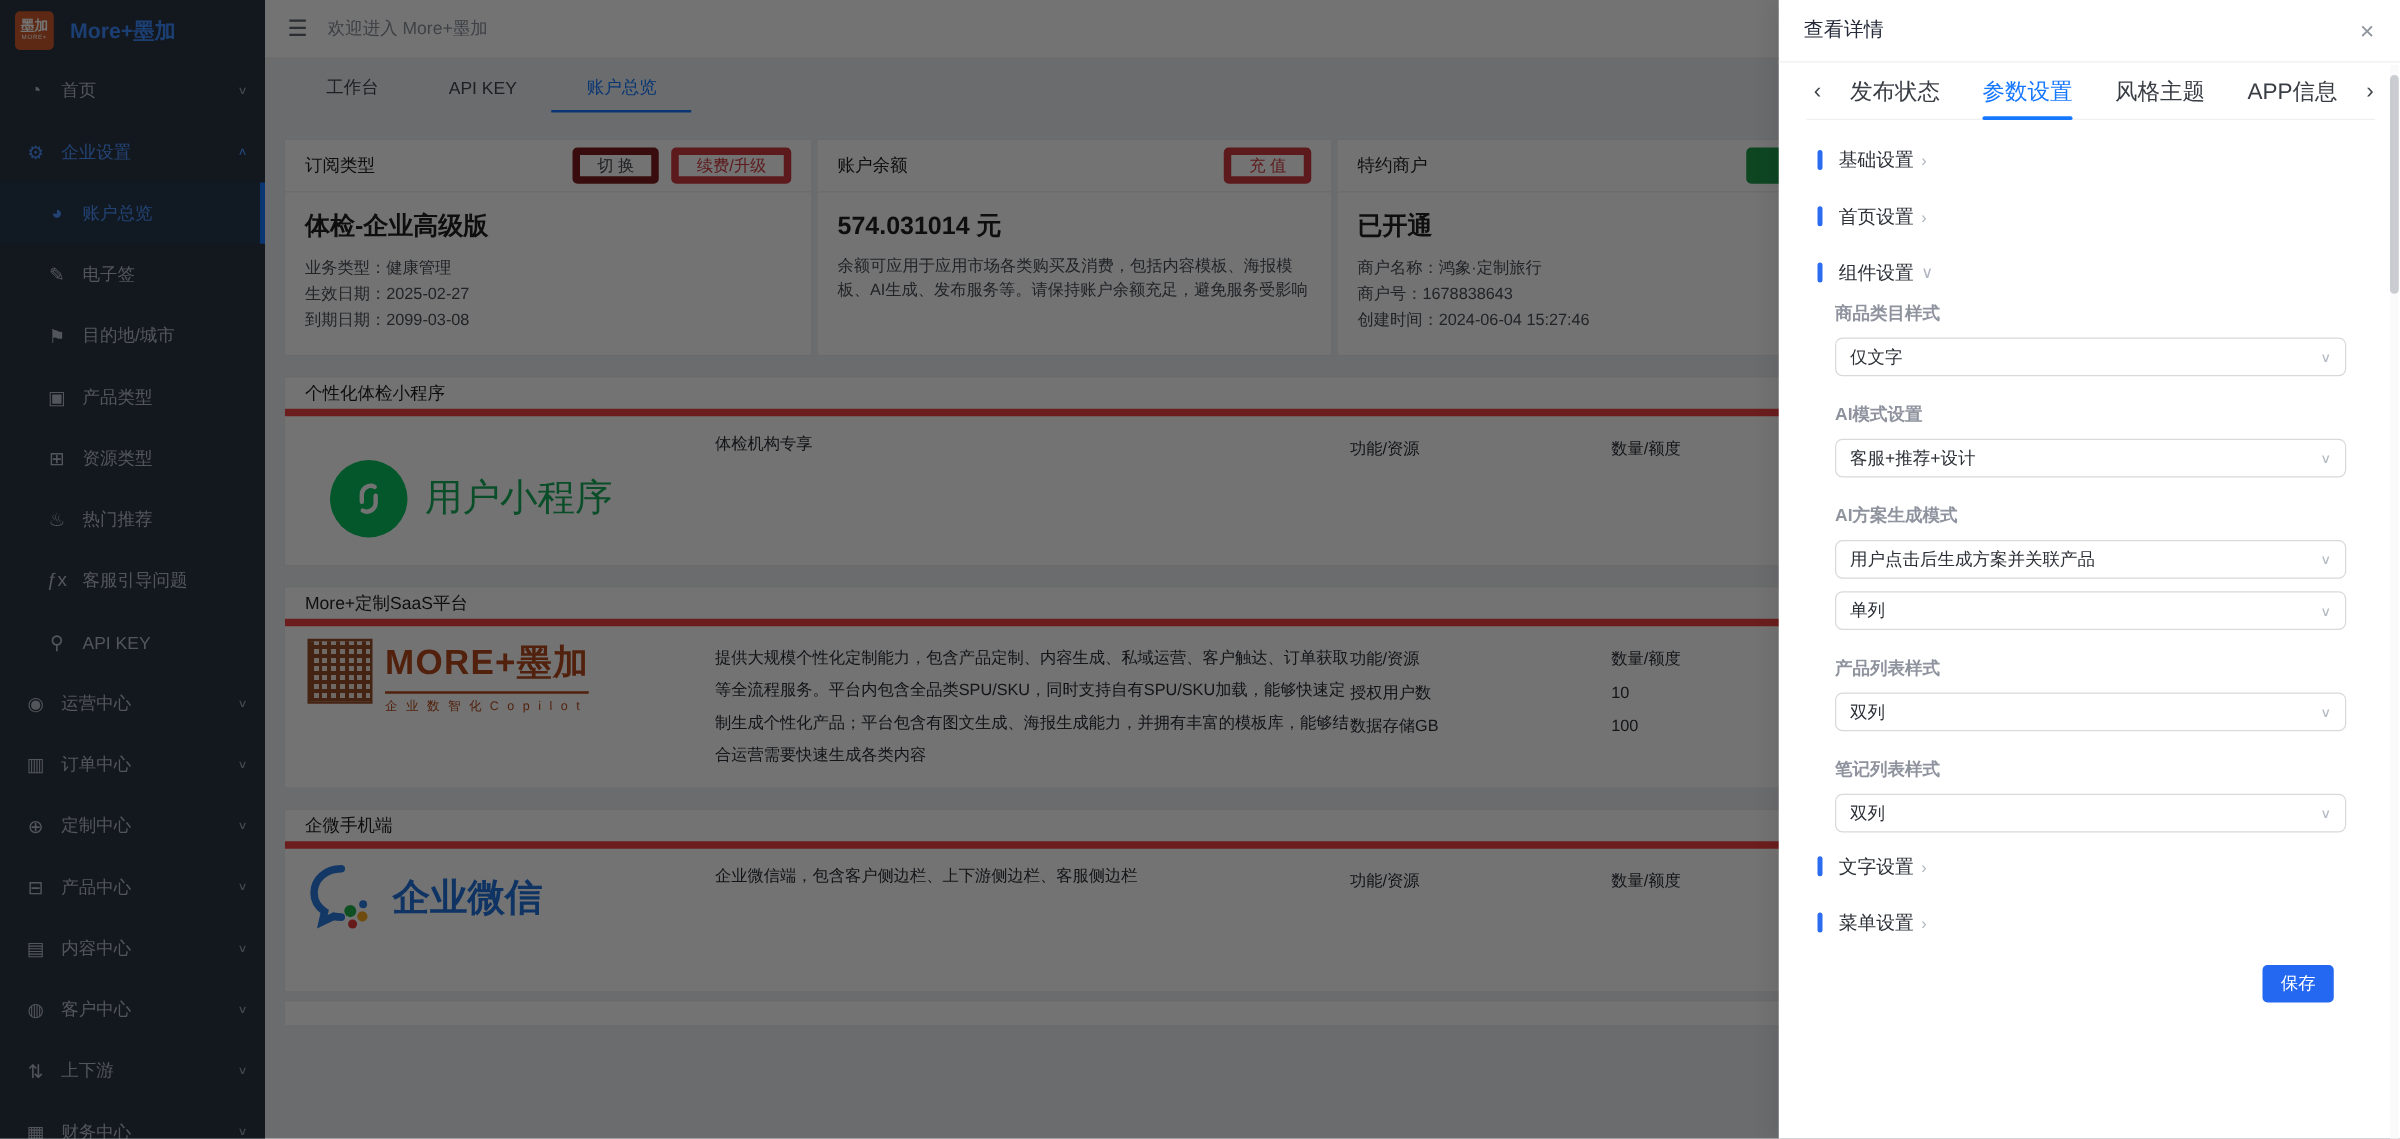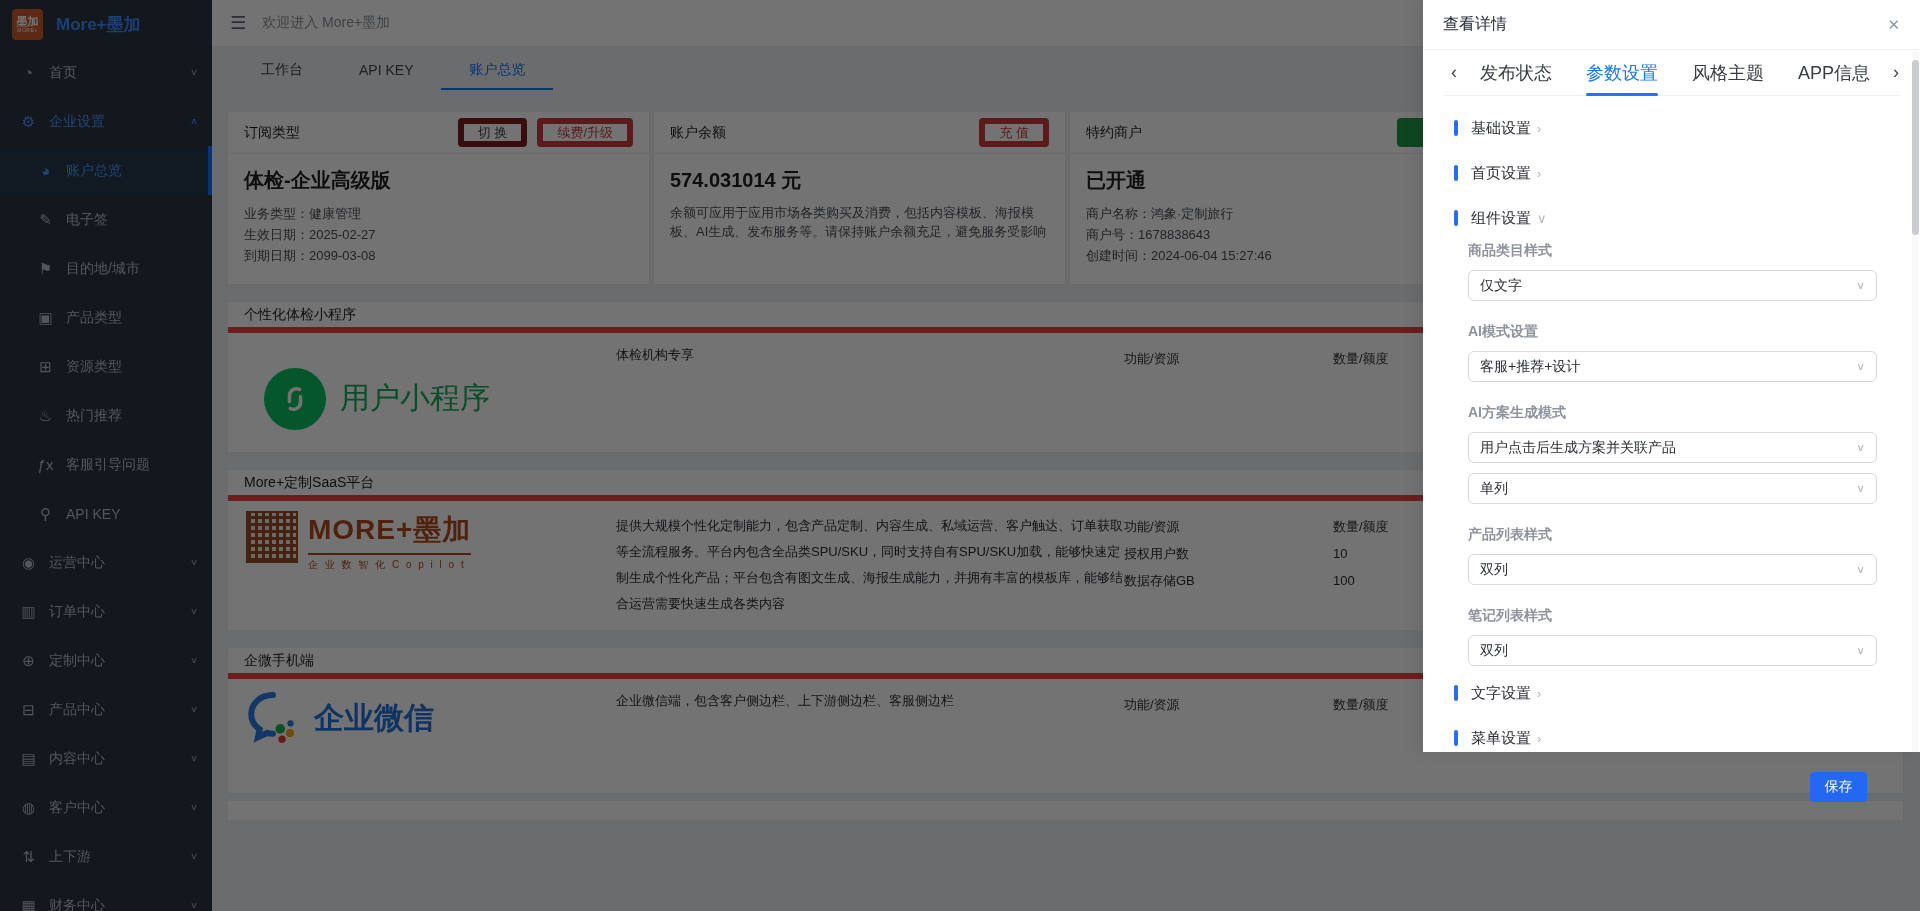--- a/index.html
+++ b/index.html
@@ -48,21 +48,21 @@
   .sc-body { padding:13px 16px 0 16px; }
   .sc-headline { font-size:20px; font-weight:bold; color:#1f1f1f; margin-bottom:9px; }
   .sc-line { font-size:13px; color:#4b5057; line-height:21px; }
   .sc-desc { font-size:13px; color:#4b5057; line-height:19px; }
 
   .section-card { background:#fff; border:1px solid #ebebeb; border-radius:2px; margin:16px 16px 0 15px; overflow:hidden; }
   .section-head { height:31px; display:flex; align-items:center; padding:0 16px; font-size:14px; color:#1f1f1f;
                   border-bottom:6px solid #ef4444; }
   .section-body { display:flex; padding:10px 16px 0 16px; }
   .cell-logo { width:328px; display:flex; align-items:center; }
-  .cell-desc { width:508px; font-size:13px; color:#2b2f36; line-height:27px; padding-top:2px;margin-left:44px; }
+  .cell-desc { width:508px; font-size:13px; color:#2b2f36; line-height:27px; padding-top:2px; }
   .cell-desc.tight { line-height:20px; }
   .cell-res, .cell-quota { font-size:13px; color:#2b2f36; line-height:27px; padding-top:2px; }
   .cell-res { width:209px; }
   .cell-quota { flex:1; }
   .sec-a { height:152px; } .sec-a .section-body { height:121px; }
   .sec-b { height:162px; }
   .sec-c { height:147px; }
 
   .mp-circle { width:62px; height:62px; border-radius:50%; background:#07c160; margin-left:20px; flex:0 0 auto;
                display:flex; align-items:center; justify-content:center; }
@@ -78,21 +78,21 @@
               padding-top:3px; white-space:nowrap; }
 
   .wecom-text { margin-left:12px; font-size:30px; color:#2374dc; font-weight:600; white-space:nowrap; }
 
   .partial-card { margin:6px 16px 0 15px; height:20px; background:#fff; border:1px solid #ebebeb; border-bottom:none; }
 
   
   .mask { position:absolute; inset:0; background:rgba(0,0,0,.55); z-index:20; }
 
   
-  .drawer { position:absolute; top:0; right:0; width:497px; height:752px; background:#fff; z-index:30;
+  .drawer { position:absolute; top:0; right:0; width:497px; height:911px; background:#fff; z-index:30;
             box-shadow:-6px 0 16px rgba(0,0,0,.08); }
   .dw-head { height:50px; display:flex; align-items:center; padding:0 20px; border-bottom:1px solid #f0f0f0; }
   .dw-title { font-size:16px; color:#252b3a; }
   .dw-close { margin-left:auto; font-size:15px; color:#8f959e; cursor:pointer; }
   .dw-tabs { display:flex; align-items:center; margin:0 20px 0 22px; height:46px; border-bottom:1px solid #f0f0f0; }
   .dw-arrow { font-size:18px; color:#42464d; cursor:pointer; padding:0 6px; }
   .dw-arrow.next { margin-left:auto; }
   .dtab { margin:0 17px; font-size:18px; color:#383c43; cursor:pointer; position:relative; height:46px;
           display:flex; align-items:center; white-space:nowrap; }
   .dtab.on { color:#1677ff; }

